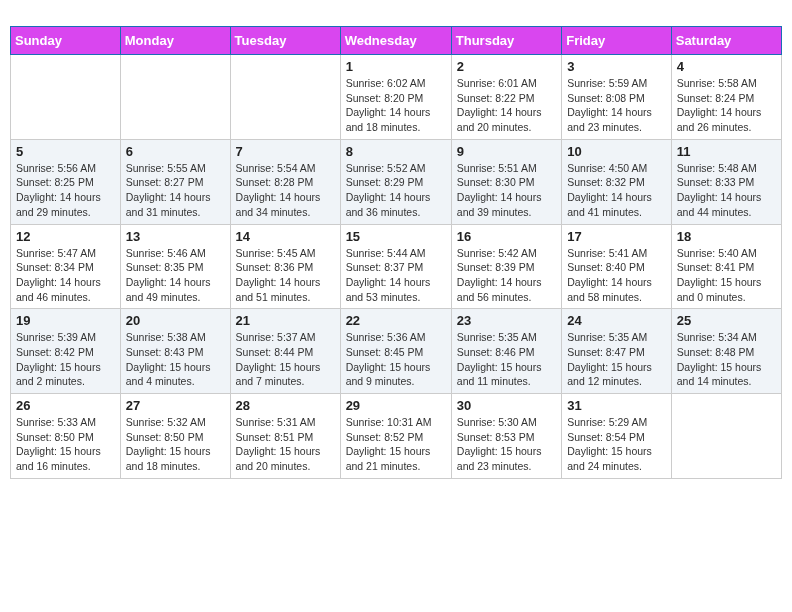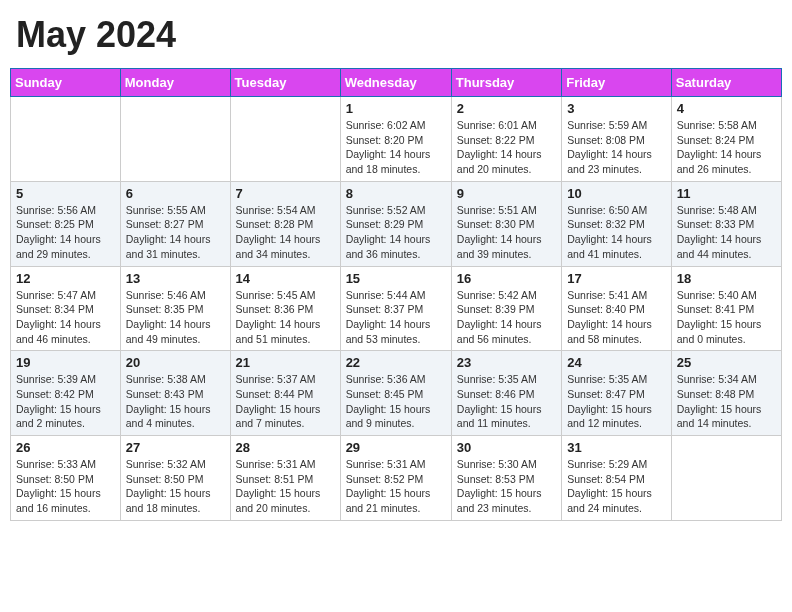--- a/index.html
+++ b/index.html
@@ -86,21 +86,20 @@
     }
     .empty {
       background: #fff !important;
     }
   </style>
 </head>
 <body>
 
 <div class="header">
   <div class="title-block">
-    <div class="title-month">May 2024</div>
   </div>
 </div>
 
 <table class="calendar">
   <thead>
     <tr id="weekday-header">
     <th>Sunday</th>
         <th>Monday</th>
         <th>Tuesday</th>
         <th>Wednesday</th>
@@ -174,21 +173,21 @@
         </td>
         <td>
           <div class="day-number">9</div>
           <div class="day-info">Sunrise: 5:51 AM
 Sunset: 8:30 PM
 Daylight: 14 hours
 and 39 minutes.</div>
         </td>
         <td>
           <div class="day-number">10</div>
-          <div class="day-info">Sunrise: 6:50 AM
+          <div class="day-info">Sunrise: 4:50 AM
 Sunset: 8:32 PM
 Daylight: 14 hours
 and 41 minutes.</div>
         </td>
         <td>
           <div class="day-number">11</div>
           <div class="day-info">Sunrise: 5:48 AM
 Sunset: 8:33 PM
 Daylight: 14 hours
 and 44 minutes.</div>
@@ -313,21 +312,21 @@
         </td>
         <td>
           <div class="day-number">28</div>
           <div class="day-info">Sunrise: 5:31 AM
 Sunset: 8:51 PM
 Daylight: 15 hours
 and 20 minutes.</div>
         </td>
         <td>
           <div class="day-number">29</div>
-          <div class="day-info">Sunrise: 5:31 AM
+          <div class="day-info">Sunrise: 10:31 AM
 Sunset: 8:52 PM
 Daylight: 15 hours
 and 21 minutes.</div>
         </td>
         <td>
           <div class="day-number">30</div>
           <div class="day-info">Sunrise: 5:30 AM
 Sunset: 8:53 PM
 Daylight: 15 hours
 and 23 minutes.</div>

